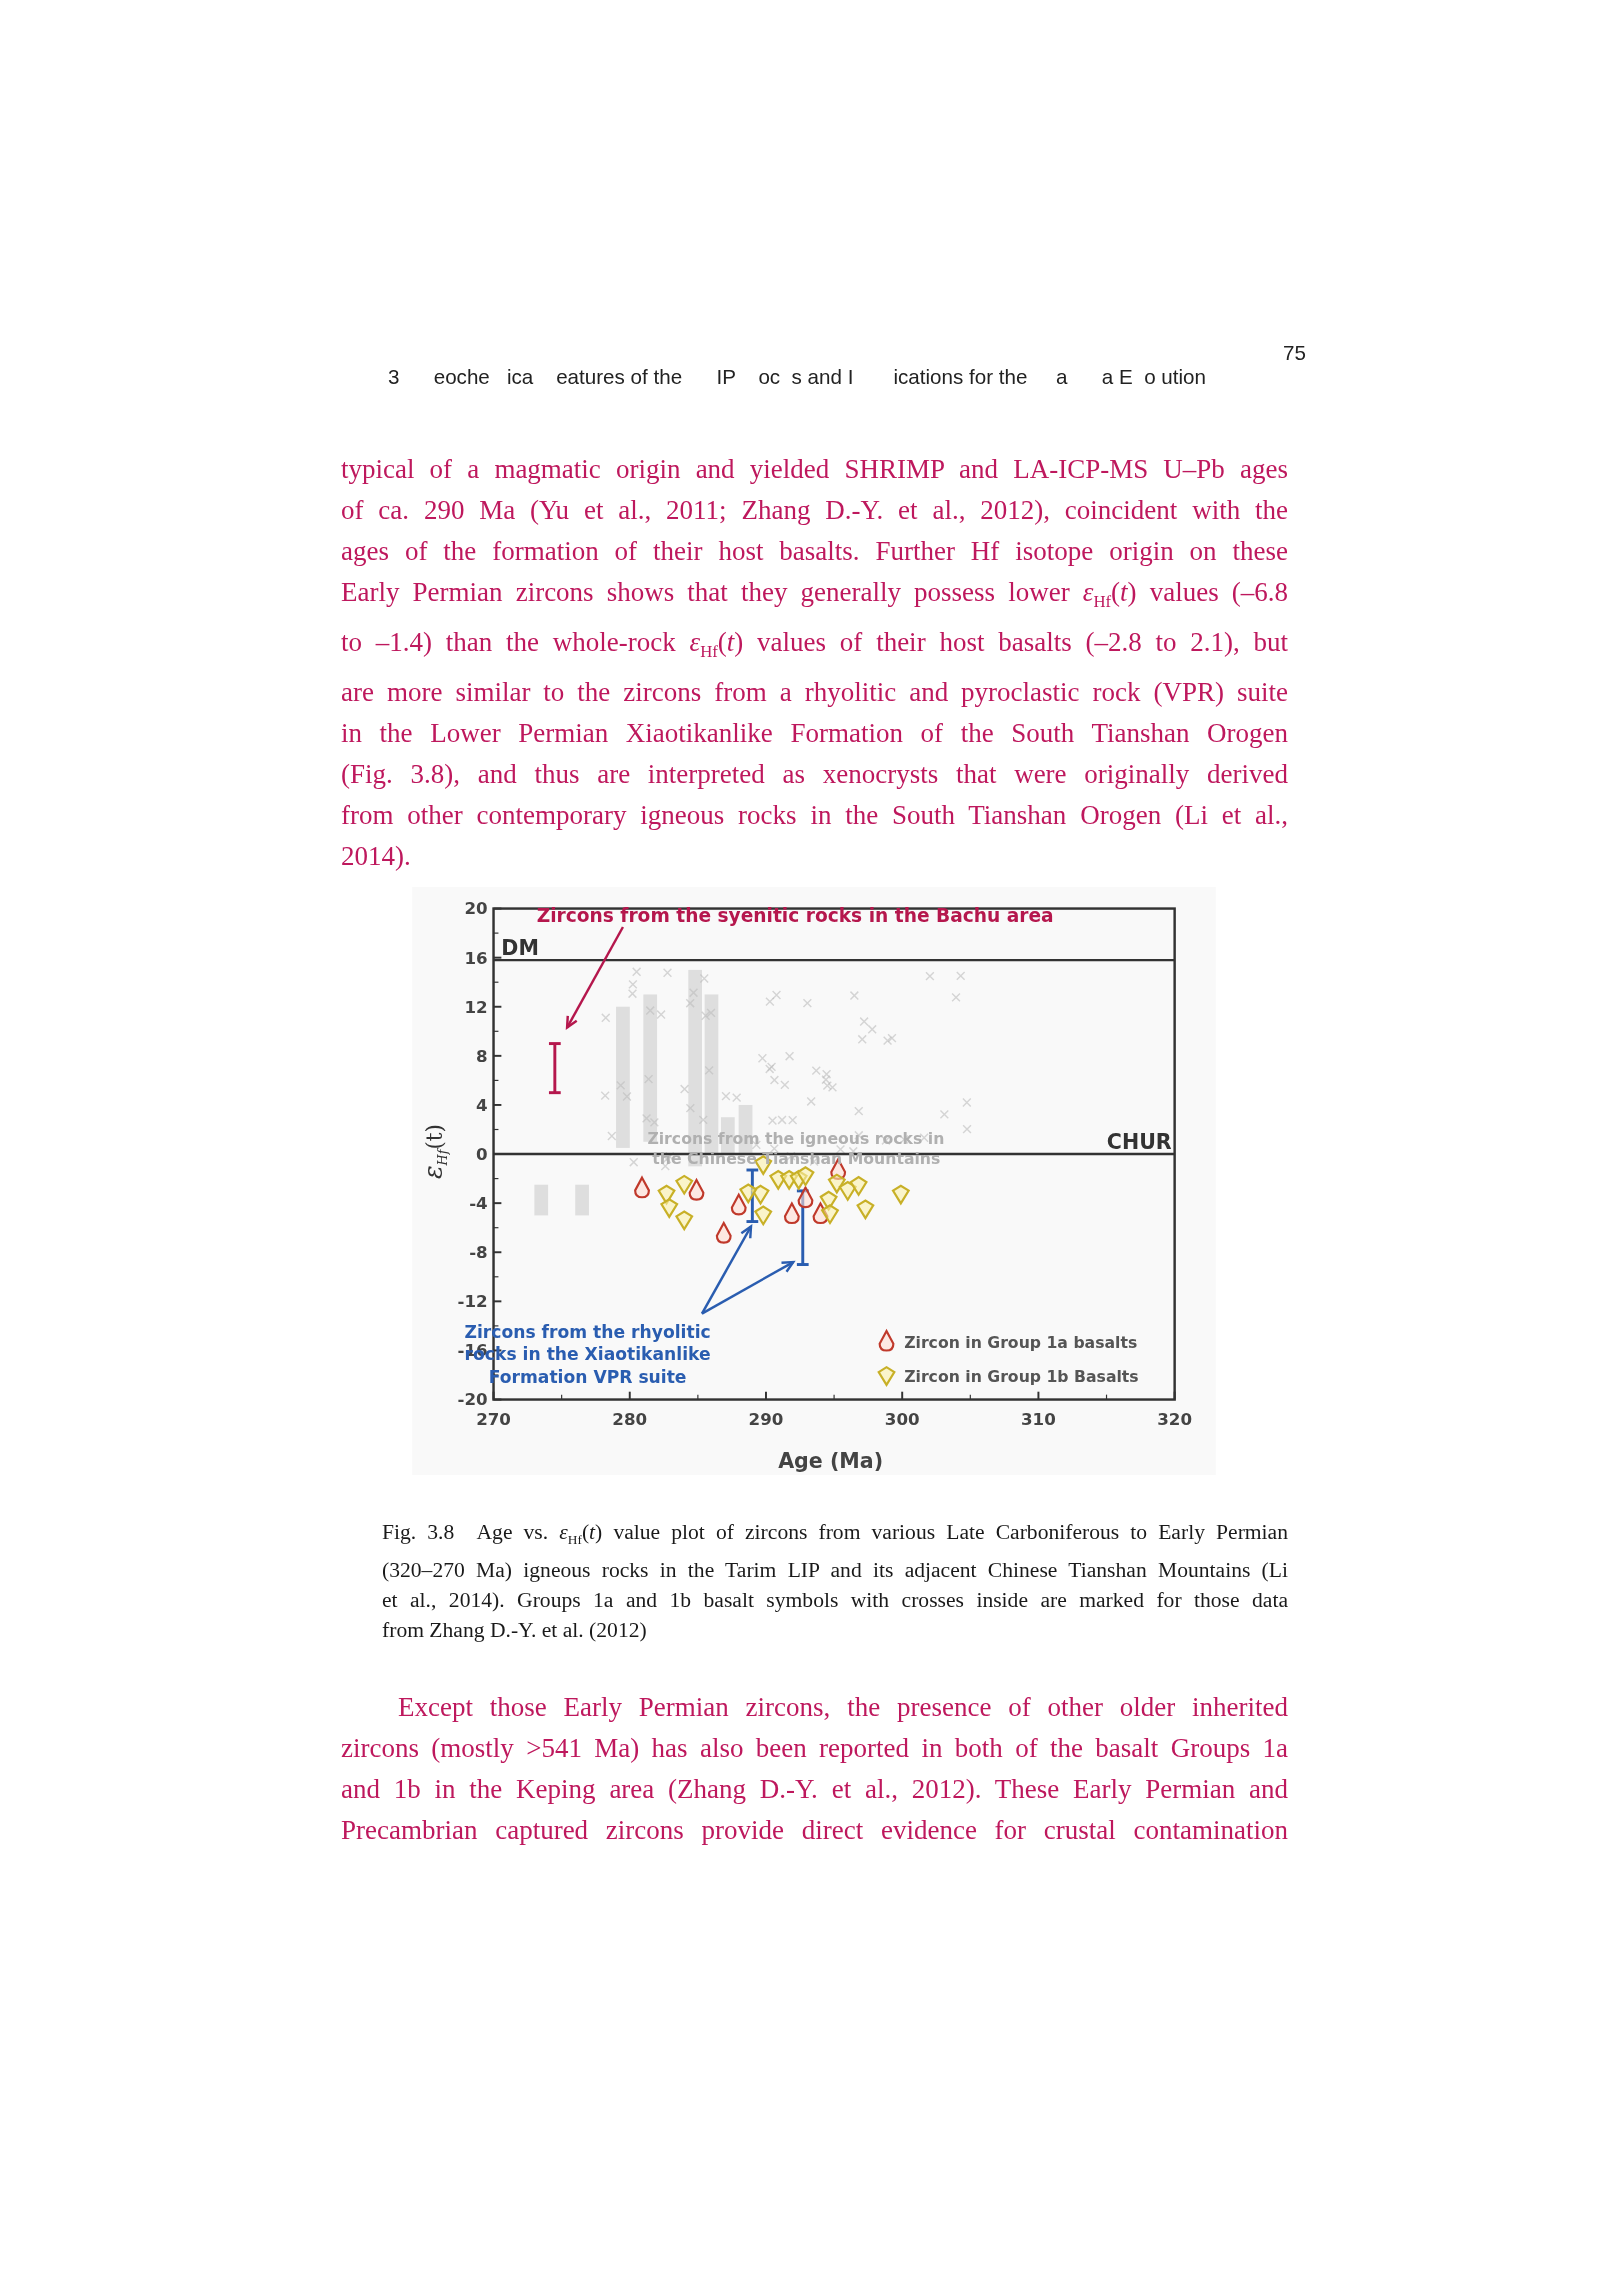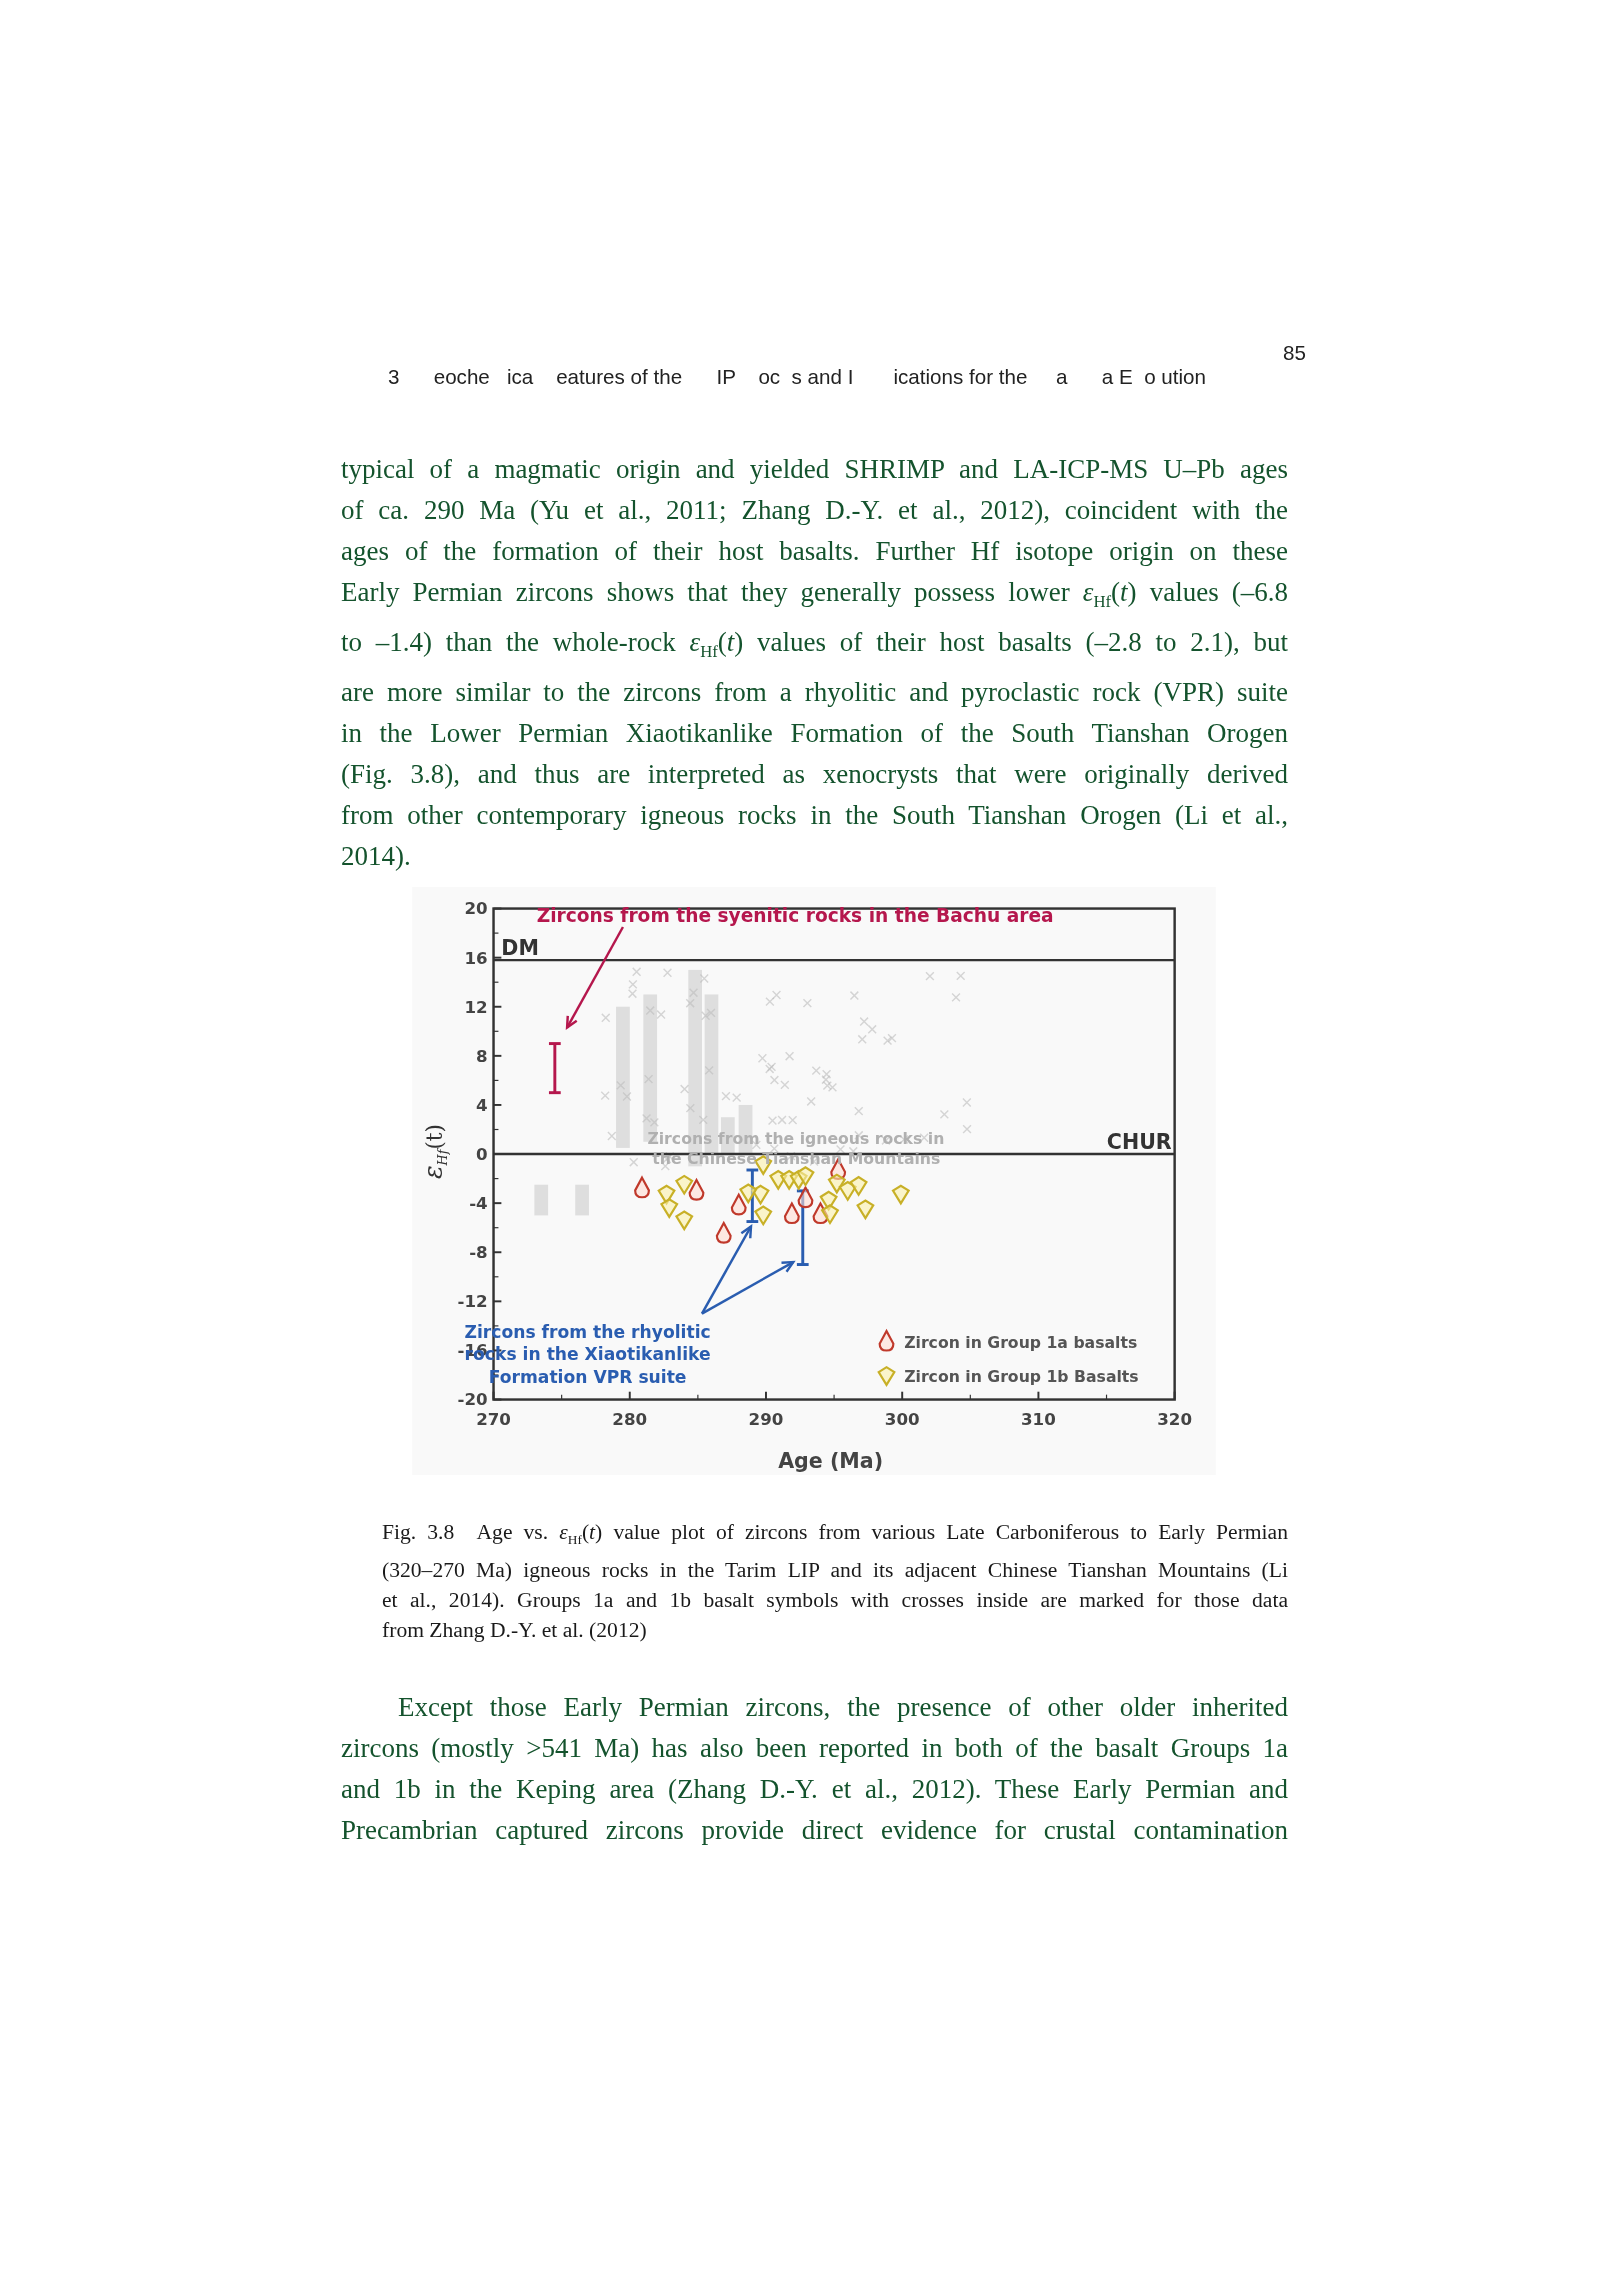--- a/index.html
+++ b/index.html
@@ -7,21 +7,21 @@
   .page { position: absolute; left: 0; top: 0; width: 1620px; height: 2292px; }
   .running-head {
     position: absolute; left: 365px; top: 341px; width: 941px;
     font-family: "Liberation Sans", sans-serif; font-size: 20.6px; color: #222;
     white-space: pre; letter-spacing: 0px;
   }
   .running-head .pg { position: absolute; right: 0; top: 0; }
   .para {
     position: absolute; left: 341px; width: 947px;
     font-family: "Liberation Serif", serif; font-size: 27px; line-height: 41px;
-    color: #14532d; text-align: justify;
+    color: #be185d; text-align: justify;
   }
   .para .line { display: block; text-align: justify; text-align-last: justify; white-space: nowrap; }
   .para .line.last { text-align-last: left; }
   .p1 { top: 449px; }
   .p2 { top: 1687px; }
   .p2 .indent { padding-left: 57px; }
   .caption {
     position: absolute; left: 341px; top: 1517px; width: 947px;
     font-family: "Liberation Serif", serif; font-size: 21.6px; line-height: 30px; color: #1a1a1a;
   }
@@ -33,21 +33,21 @@
   .figure svg { position: absolute; left: 0; top: 0; }
   .ctext { font-family: "DejaVu Sans", sans-serif; font-weight: bold; }
 </style>
 </head>
 <body>
 
 <div class="page">
 
   <div class="running-head">
     <span>3      eoche   ica    eatures of the      IP    oc  s and I       ications for the     a      a E  o ution</span>
-    <span class="pg">85</span>
+    <span class="pg">75</span>
   </div>
 
   <div class="para p1">
     <span class="line">typical of a magmatic origin and yielded SHRIMP and LA-ICP-MS U–Pb ages</span>
     <span class="line">of ca. 290 Ma (Yu et al., 2011; Zhang D.-Y. et al., 2012), coincident with the</span>
     <span class="line">ages of the formation of their host basalts. Further Hf isotope origin on these</span>
     <span class="line"><span>Early Permian zircons shows that they generally possess lower </span><span class="it">ε</span><span class="sub">Hf</span><span>(</span><span class="it">t</span><span>) values (–6.8</span></span>
     <span class="line"><span>to –1.4) than the whole-rock </span><span class="it">ε</span><span class="sub">Hf</span><span>(</span><span class="it">t</span><span>) values of their host basalts (–2.8 to 2.1), but</span></span>
     <span class="line">are more similar to the zircons from a rhyolitic and pyroclastic rock (VPR) suite</span>
     <span class="line">in the Lower Permian Xiaotikanlike Formation of the South Tianshan Orogen</span>

